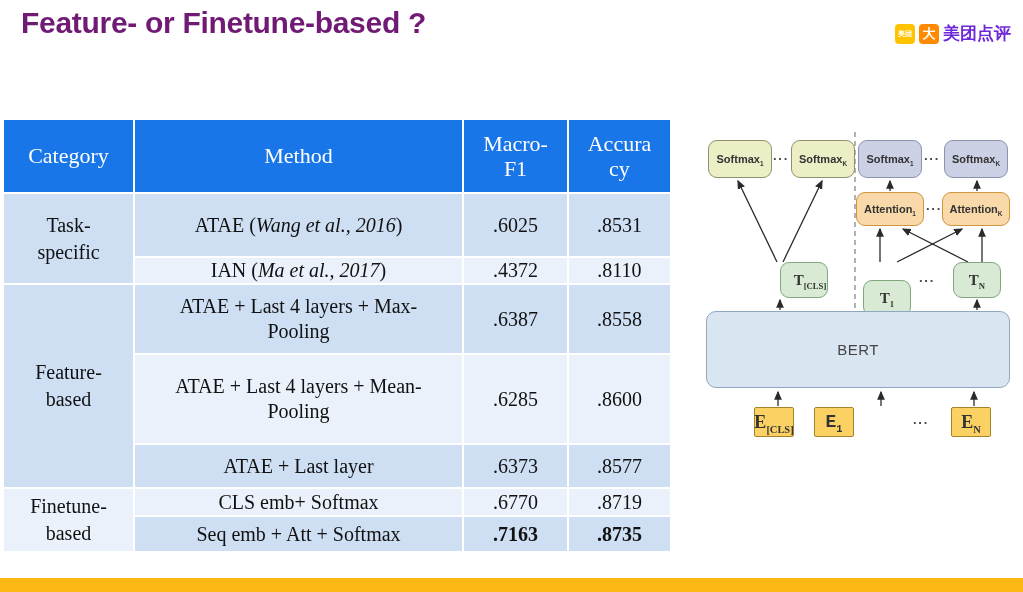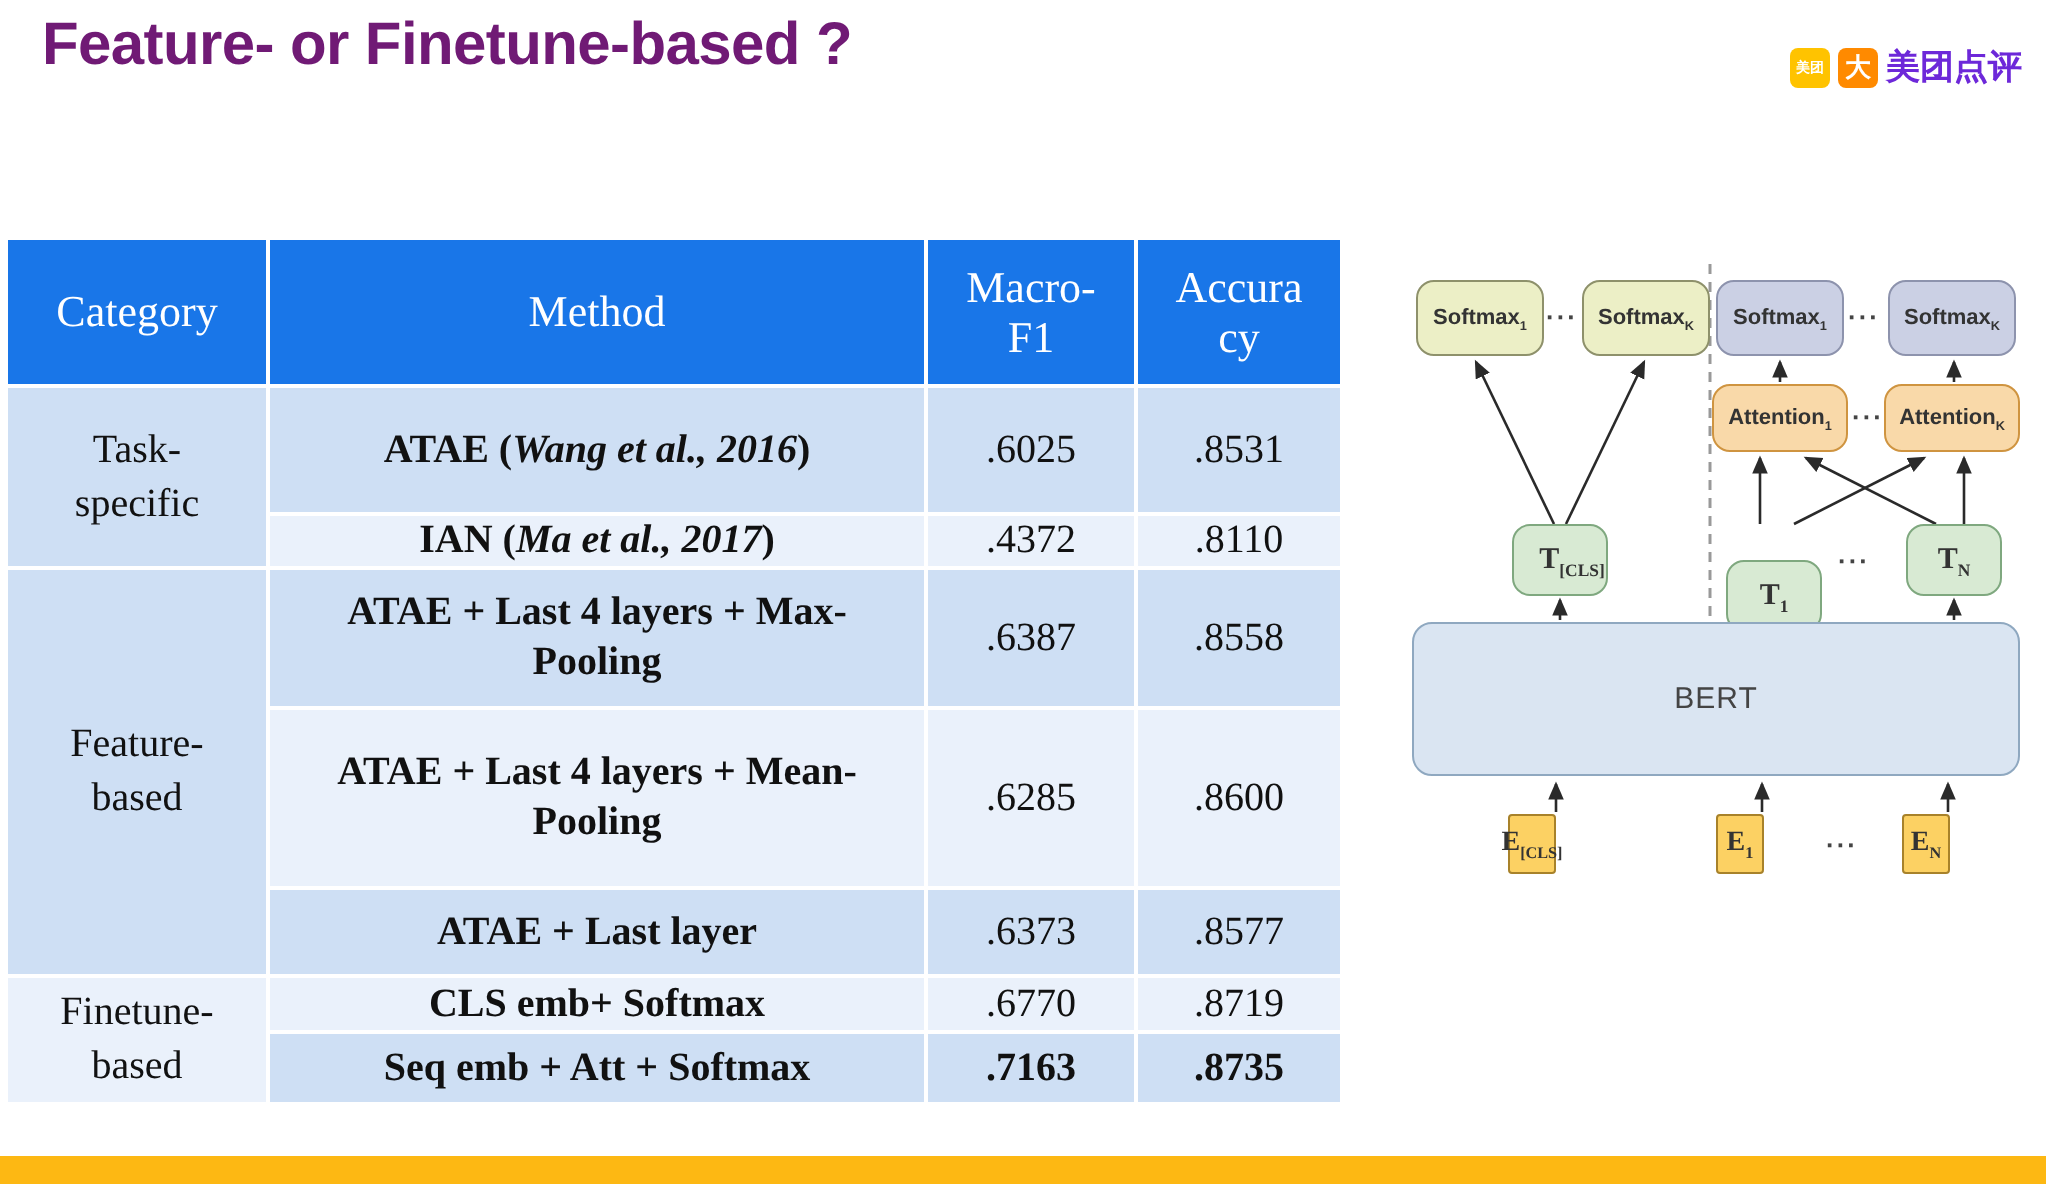--- a/index.html
+++ b/index.html
@@ -27,40 +27,40 @@
   table.results th,table.results td{
     border:2px solid #ffffff;text-align:center;vertical-align:middle;padding:0;
   }
   table.results th{
     background:var(--header-bg);color:#ffffff;font-weight:400;font-size:22px;line-height:1.15;
   }
   .hwrap{display:inline-block;}
   .hwrap.narrow{max-width:78px;}
   .hwrap.brk{max-width:70px;overflow-wrap:anywhere;word-break:break-all;}
   td.method{font-size:20px;}
-  td.method .mwrap{display:inline-block;max-width:268px;line-height:1.25;font-weight:bold;}
+  td.method .mwrap{display:inline-block;max-width:268px;line-height:1.25;}
   td.val{font-size:20px;}
   td.val.bold{font-weight:700;}
   td.cat{font-size:20px;}
   td.cat .catwrap{display:inline-block;max-width:92px;line-height:1.35;}
   .r-med{background:var(--row-med);}
   .r-light{background:var(--row-light);}
   .c-med{background:var(--row-med);}
   .c-light{background:var(--row-light);}
   
   .dbox{
     position:absolute;display:flex;align-items:center;justify-content:center;
     box-sizing:border-box;font-family:"Liberation Sans",sans-serif;color:#333;
   }
   .rounded{border-radius:9px;}
   .softmax-l{background:#ECEFC6;border:1.5px solid #8e916b;width:64px;height:38px;font-size:11px;font-weight:600;}
   .softmax-r{background:#CBD0E4;border:1.5px solid #8d93ad;width:64px;height:38px;font-size:11px;font-weight:600;}
   .att{background:#F9D9A9;border:1.5px solid #cf9440;width:68px;height:34px;font-size:11px;font-weight:600;}
   .tbox{background:#D8EAD3;border:1.5px solid #7fa87f;width:48px;height:36px;font-family:"Liberation Serif",serif;font-size:15px;font-weight:700;}
-  .ebox{background:#FCD163;border:1.5px solid #a8822a;border-radius:2px;width:24px;height:30px;font-family:"Liberation Serif",serif;font-size:14px;font-weight:700;}
+  .ebox{background:#FCD163;border:1.5px solid #a8822a;border-radius:2px;width:40px;height:30px;font-family:"Liberation Serif",serif;font-size:18px;font-weight:700;}
   .bert{background:#DAE5F2;border:1.5px solid #8fa8c0;border-radius:10px;width:304px;height:77px;font-size:15px;color:#444;letter-spacing:.5px;}
   .dbox sub{font-size:58%;line-height:0;}
   .dots{position:absolute;font-size:13px;color:#444;letter-spacing:1px;font-weight:700;}
   
   .footer-bar{position:absolute;left:0;top:578px;width:1023px;height:14px;background:var(--accent-yellow);}
   svg.arrows{position:absolute;left:0;top:0;pointer-events:none;}
 </style>
 </head>
 <body>
 
@@ -169,37 +169,37 @@
     </div>
 
   <div class="dbox rounded att" style="left:856px;top:192px;">
       <span><span>Attention</span><sub>1</sub></span>
     </div>
   <div class="dots" style="left:926px;top:201px;">···</div>
   <div class="dbox rounded att" style="left:942px;top:192px;">
       <span><span>Attention</span><sub>K</sub></span>
     </div>
 
-  <div class="dbox rounded tbox" style="left:756px;top:262px;padding-left:12px;">
+  <div class="dbox rounded tbox" style="left:780px;top:262px;padding-left:12px;">
       <span><span>T</span><sub>[CLS]</sub></span>
     </div>
   <div class="dbox rounded tbox" style="left:863px;top:262px;margin-top:18px;">
       <span><span>T</span><sub>1</sub></span>
     </div>
   <div class="dots" style="left:919px;top:273px;">···</div>
   <div class="dbox rounded tbox" style="left:953px;top:262px;">
       <span><span>T</span><sub>N</sub></span>
     </div>
 
   <div class="dbox bert" style="left:706px;top:311px;">BERT</div>
 
   <div class="dbox ebox" style="left:754px;top:407px;">
       <span><span>E</span><sub>[CLS]</sub></span>
     </div>
-  <div class="dbox ebox" style="left:858px;top:407px;">
+  <div class="dbox ebox" style="left:814px;top:407px;font-family:Liberation Mono, monospace;">
       <span><span>E</span><sub>1</sub></span>
     </div>
   <div class="dots" style="left:913px;top:415px;">···</div>
   <div class="dbox ebox" style="left:951px;top:407px;">
       <span><span>E</span><sub>N</sub></span>
     </div>
 </div>
 
 <div class="footer-bar"></div>
 

